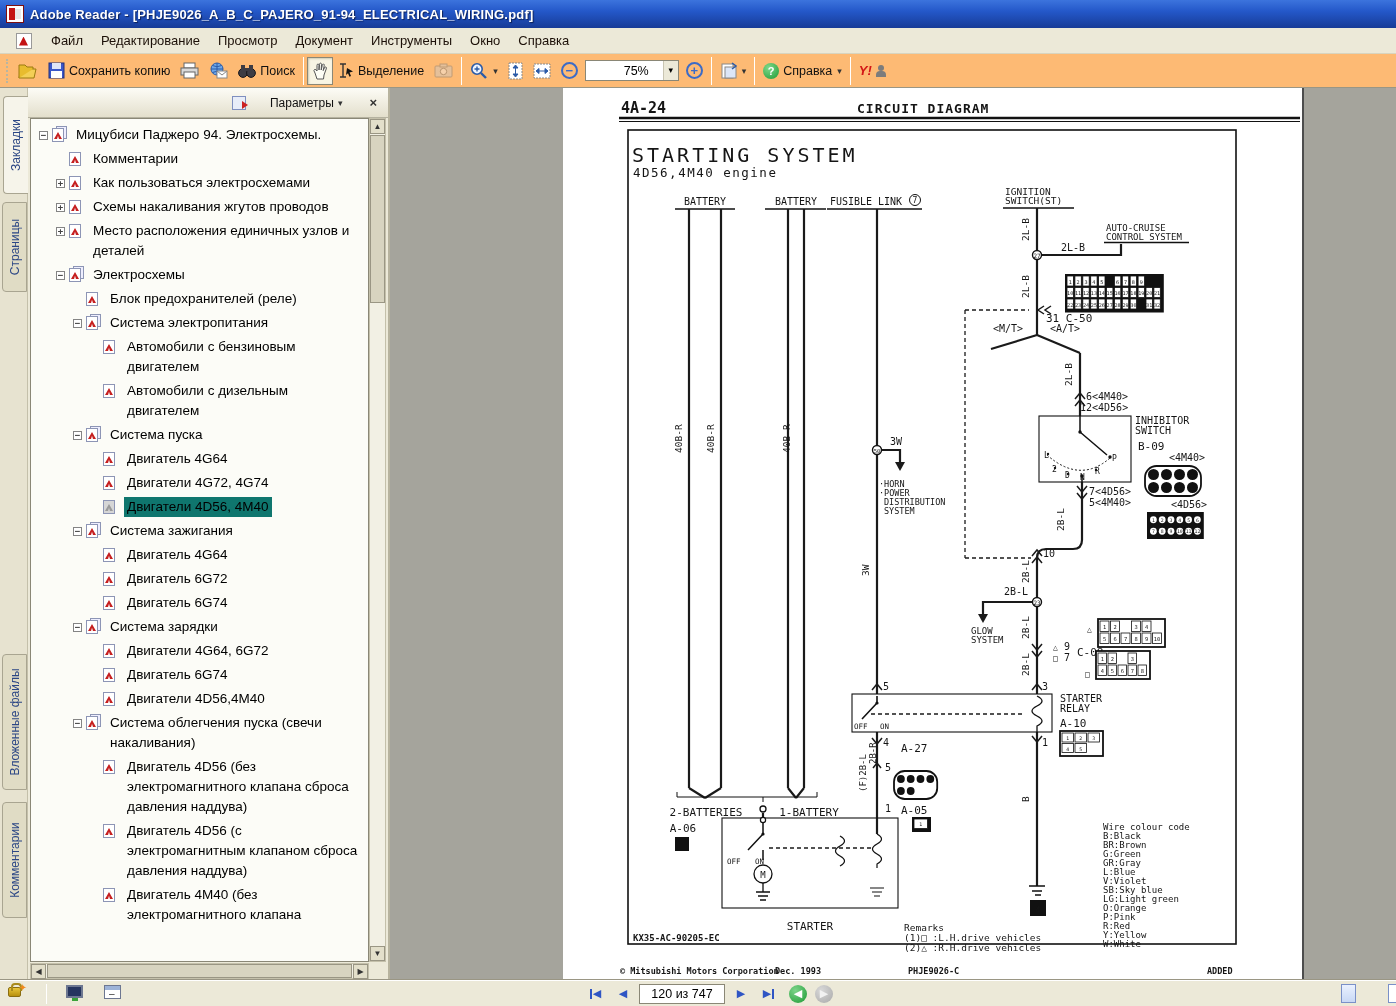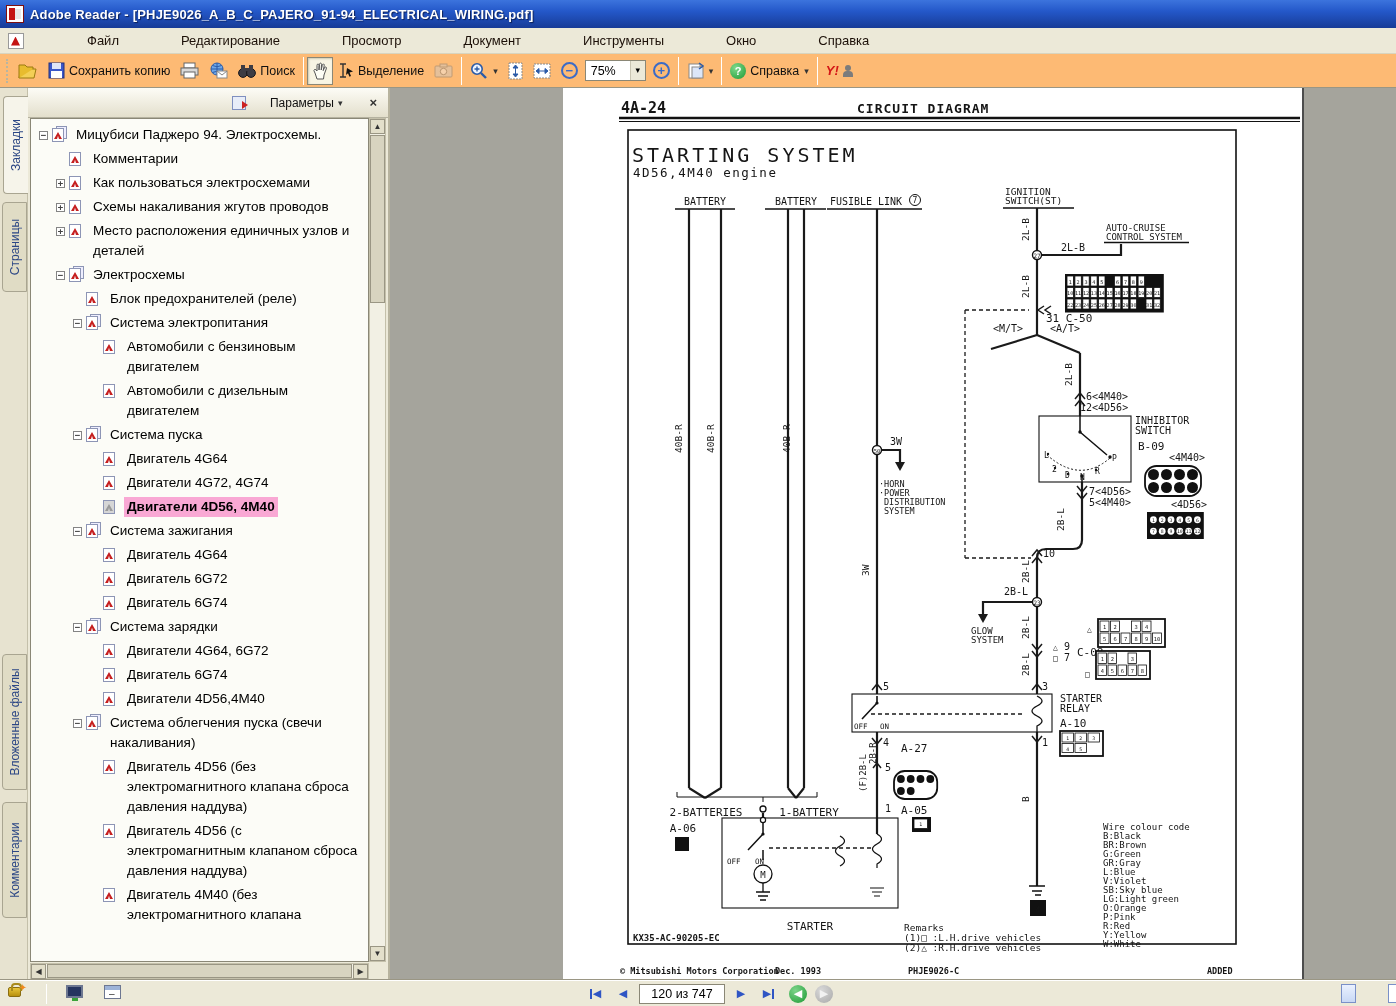--- a/index.html
+++ b/index.html
@@ -9,37 +9,37 @@
   
   .titlebar { height:28px; background:linear-gradient(180deg,#3c74dd 0%,#2458c9 40%,#173b97 100%);
     display:flex; align-items:center; padding:0 6px; }
   .appicon { width:18px; height:18px; background:#fff; border:1px solid #7d0f0f; position:relative; flex:none; margin-right:6px; }
   .appicon::before { content:""; position:absolute; left:2px; top:2px; right:8px; bottom:2px; background:#c41313; }
   .appicon::after { content:""; position:absolute; right:2px; top:3px; width:6px; height:10px; background:#e8e8e8; border-left:1px solid #c41313; }
   .titletext { color:#fff; font-weight:bold; font-size:13px; letter-spacing:.2px;
     text-shadow:1px 1px 1px #0c2057; white-space:nowrap; }
 
   
-  .menubar { height:26px; background:#ece9d8; border-bottom:1px solid #d8d4bf; display:flex; align-items:center; padding-left:8px;gap:44px; }
+  .menubar { height:26px; background:#ece9d8; border-bottom:1px solid #d8d4bf; display:flex; align-items:center; padding-left:16px; }
   .menubar .micon { width:16px; height:16px; background:#fff; border:1px solid #999; position:relative; margin-right:10px; flex:none; }
   .menubar .micon::before { content:""; position:absolute; left:2px; top:3px; width:9px; height:9px; background:#c41313; clip-path:polygon(50% 0,100% 100%,0 100%); }
   .menu-item { font-size:13px; color:#1c1008; padding:3px 9px; cursor:default; }
 
   
   .toolbar { height:34px; background:#fdba74; border-bottom:1px solid #9a9684; display:flex; align-items:center; padding-left:4px; }
   .tgrip { width:5px; height:24px; margin:0 2px; border-left:2px dotted #b9b5a0; flex:none; }
   .tsep { width:1px; height:28px; background:#c4c0aa; border-right:1px solid #fff; margin:0 3px; flex:none; }
   .tbtn { display:flex; align-items:center; gap:4px; background:none; border:1px solid transparent; height:28px;
     padding:0 4px; font-size:12.5px; color:#111; font-family:"Liberation Sans",sans-serif; cursor:default; }
   .tbtn.pressed { border:1px solid #8a8776; background:#f8f5e4; box-shadow:inset 1px 1px 2px #cdc9b4; }
   .tbtn.disabled { opacity:.45; filter:grayscale(.8); }
   .caret { font-size:9px; color:#333; margin-left:1px; }
   .zc { width:17px; height:17px; border:2px solid #3b6bc7; border-radius:50%; color:#3b6bc7; font-weight:bold;
     font-size:13px; line-height:13px; text-align:center; }
-  .zoombox { display:flex; align-items:center; border:1px solid #8a8776; background:#fff; height:21px; margin:10px 2px; }
+  .zoombox { display:flex; align-items:center; border:1px solid #8a8776; background:#fff; height:21px; margin:10px 2px;padding-left:33px; }
   .zoombox input { width:44px; border:none; outline:none; font-size:12.5px; padding-left:5px; font-family:"Liberation Sans",sans-serif; }
   .zoombox .zcaret { width:15px; height:100%; border-left:1px solid #c9c5b2; font-size:9px; text-align:center; line-height:19px; background:#ece9d8; }
   .helpq { width:16px; height:16px; border-radius:50%; background:radial-gradient(circle at 35% 30%,#7fd98a,#1d9a35); color:#fff; font-weight:bold; font-size:11px; text-align:center; line-height:16px; }
   .yimY { color:#d31717; font-weight:bold; font-size:13px; font-style:italic; }
   .yimfig { width:10px; height:12px; position:relative; }
   .yimfig::before { content:""; position:absolute; left:2px; top:0; width:6px; height:6px; border-radius:50%; background:#7c7c7c; }
   .yimfig::after { content:""; position:absolute; left:0; top:6px; width:10px; height:6px; border-radius:4px 4px 0 0; background:#7c7c7c; }
 
   
   .main { position:absolute; top:88px; left:0; right:0; height:892px; display:flex; }
@@ -63,21 +63,21 @@
   .trow { display:flex; align-items:flex-start; margin-bottom:4px; }
   .exp { width:9px; height:9px; border:1px solid #848484; background:#fff; font:bold 9px/7px "DejaVu Sans Mono",monospace; color:#444;
     text-align:center; flex:none; margin:6px 4px 0 0; }
   .expspace { width:13px; flex:none; }
   .bicon { width:15px; height:16px; position:relative; flex:none; margin:1px 6px 0 0; }
   .bicon .pg2 { position:absolute; left:4px; top:0px; width:11px; height:13px; background:#eef; border:1px solid #8d95b5; }
   .bicon .pg { position:absolute; left:0; top:2px; width:12px; height:14px; background:#fff; border:1px solid #8d95b5; }
   .bicon .mk { position:absolute; left:2px; top:6px; width:8px; height:7px; background:#c62020; clip-path:polygon(50% 0,100% 100%,62% 100%,50% 55%,38% 100%,0 100%); }
   .bicon.gray .pg { background:#d6d6d6; } .bicon.gray .mk { background:#9a9a9a; }
   .tlabel { font-size:13.5px; line-height:20px; color:#000; padding:0 3px; }
-  .trow.sel .tlabel { background:#f9a8d4;font-weight:bold; }
+  .trow.sel .tlabel { background:#0f766e; }
   
   .vscroll { position:absolute; top:30px; right:2px; bottom:18px; width:17px; background:#f2f0e4; border:1px solid #c4c0aa; }
   .sbtn { position:absolute; left:0; width:15px; height:15px; background:#e3dfca; border:1px solid #9a9684; color:#333;
     font-size:8px; text-align:center; line-height:14px; }
   .vthumb { position:absolute; left:0; top:16px; width:15px; height:168px; background:#d8d4c0; border:1px solid #9a9684; }
   .hscroll { position:absolute; left:2px; right:19px; bottom:1px; height:16px; background:#f2f0e4; border:1px solid #c4c0aa; }
   .hthumb { position:absolute; left:16px; top:0; height:14px; right:16px; background:#d8d4c0; border:1px solid #9a9684; }
 
   
   .docpane { flex:1; background:#a5a49c; position:relative; overflow:hidden; }

